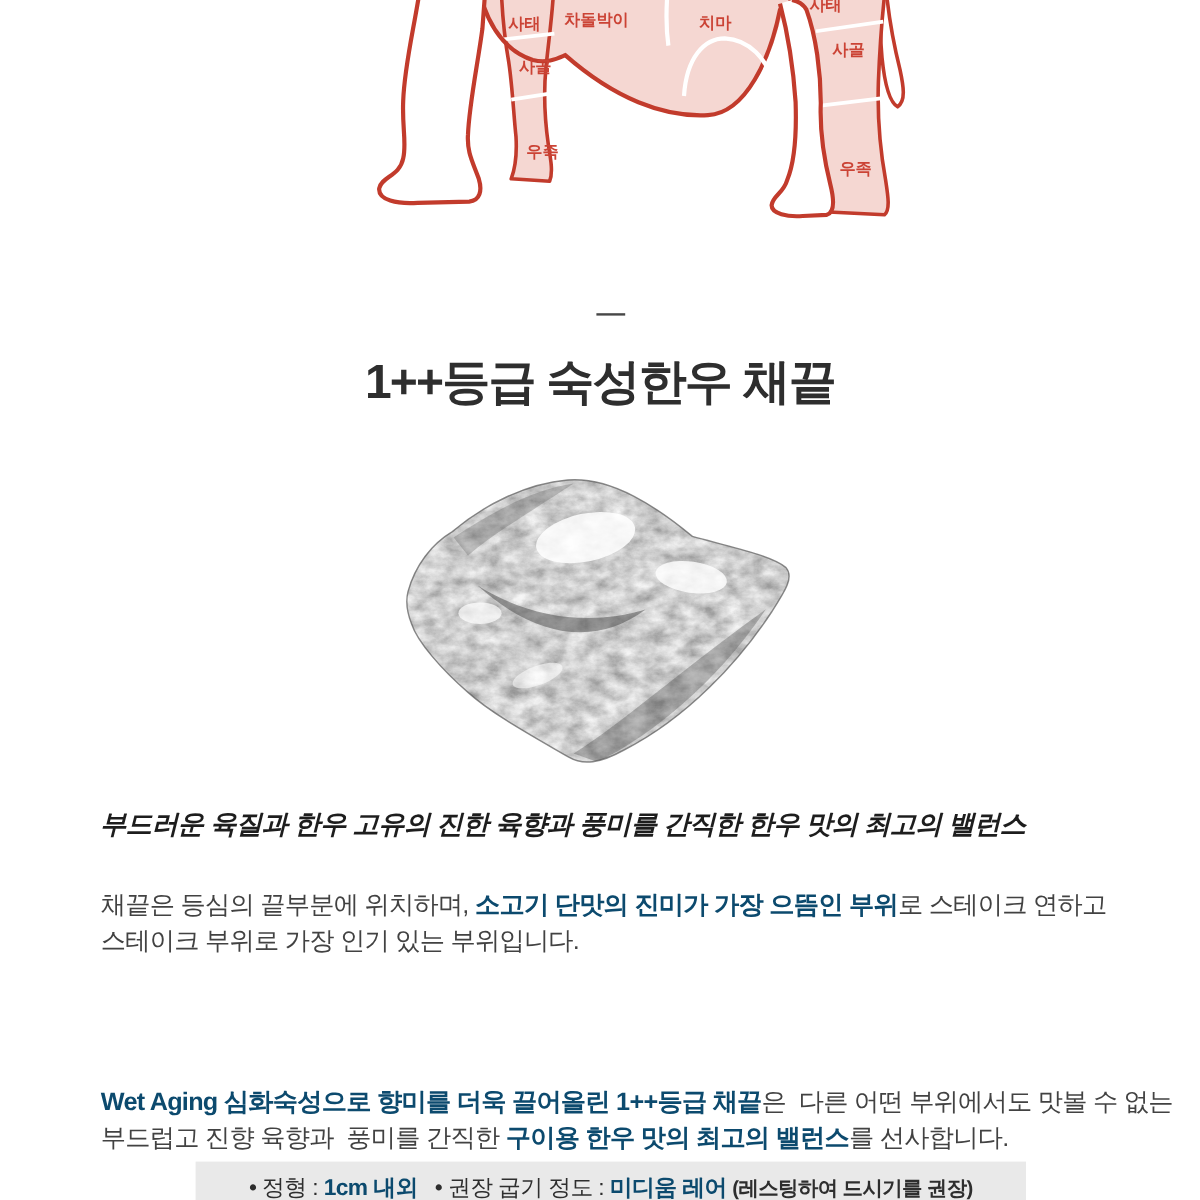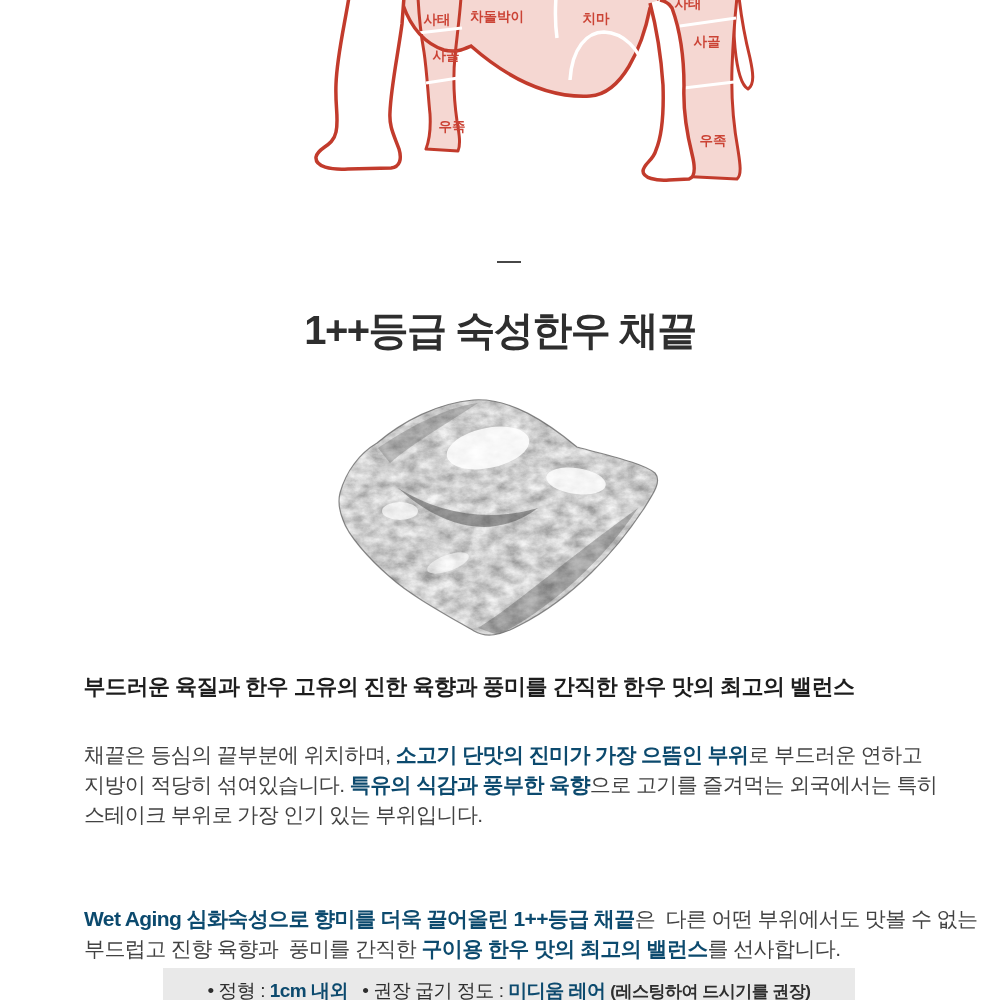--- a/index.html
+++ b/index.html
@@ -7,27 +7,27 @@
     width:1000px;height:1000px;overflow:hidden;background:#ffffff;
     font-family:"Liberation Sans","DejaVu Sans",sans-serif;
     position:relative;
   }
   .page{position:absolute;inset:0;}
   .cow-diagram{position:absolute;left:0;top:0;width:1000px;height:196px;}
   .cow-diagram svg{display:block;}
   .cow-label{font-size:13.5px;font-weight:bold;}
   .divider-dash{position:absolute;left:497px;top:261px;width:24px;height:2px;background:#474747;}
   .title{
-    position:absolute;left:0;top:303px;width:1000px;margin:0;
+    position:absolute;left:0;top:291px;width:1000px;margin:0;
     text-align:center;font-size:40px;font-weight:800;color:#2e2e2e;letter-spacing:-1.5px;
   }
   .meat-image{position:absolute;left:338px;top:393px;width:324px;height:252px;}
   .subtitle{
     position:absolute;left:0;top:672px;width:938px;margin:0;
-    text-align:center;font-size:22px;font-weight:bold;color:#1d1d1d;letter-spacing:-0.5px;
+    text-align:center;font-size:22px;font-weight:bold;color:#1d1d1d;letter-spacing:-0.5px;font-style:italic;
   }
   .para{
     position:absolute;left:84px;width:850px;
     font-size:21px;color:#424242;letter-spacing:-0.6px;
   }
   .para .line{height:30px;line-height:30px;white-space:pre;}
   #para1{top:740px;}
   #para2{top:904px;}
   .b{font-weight:bold;color:#0c4a6e;}
   .sm{font-size:17px;font-weight:bold;}
@@ -117,22 +117,21 @@
         <path d="M140,235 C180,210 230,165 300,115 C260,175 205,220 160,242 Z" fill="#4a4a4a" opacity="0.35"></path>
         <path d="M40,55 C70,35 105,15 140,10 C110,30 75,50 52,70 Z" fill="#555555" opacity="0.3"></path>
       </g>
       <path d="M2,100 C8,78 22,60 39,50 C65,28 100,10 135,7 C172,4 210,30 239,54 C272,63 305,70 317,80 C324,88 316,100 305,117 C278,158 235,205 182,232 C162,243 148,245 136,238 C105,220 72,202 52,184 C30,165 10,142 5,127 C1,117 0,108 2,100 Z" fill="none" stroke="#5a5a5a" stroke-width="1.2" opacity="0.7"></path>
     </svg>
   </div>
 
   <h2 class="subtitle">부드러운 육질과 한우 고유의 진한 육향과 풍미를 간직한 한우 맛의 최고의 밸런스</h2>
 
   <div class="para" id="para1">
-      <div class="line"><span>채끝은 등심의 끝부분에 위치하며, </span><span class="b">소고기 단맛의 진미가 가장 으뜸인 부위</span><span>로 부드러운 연하고</span></div>
-      <div class="line"><span>지방이 적당히 섞여있습니다. </span><span class="b">특유의 식감과 풍부한 육향</span><span>으로 고기를 즐겨먹는 외국에서는 특히</span></div>
+      <div class="line"><span>채끝은 등심의 끝부분에 위치하며, </span><span class="b">소고기 단맛의 진미가 가장 으뜸인 부위</span><span>로 스테이크 연하고</span></div>
       <div class="line"><span>스테이크 부위로 가장 인기 있는 부위입니다.</span></div>
     </div>
   <div class="para" id="para2">
       <div class="line"><span class="b">Wet Aging 심화숙성으로 향미를 더욱 끌어올린 1++등급 채끝</span><span>은  다른 어떤 부위에서도 맛볼 수 없는</span></div>
       <div class="line"><span>부드럽고 진향 육향과  풍미를 간직한 </span><span class="b">구이용 한우 맛의 최고의 밸런스</span><span>를 선사합니다.</span></div>
     </div>
 
   <div class="info-box">
     <div class="rich"><span>• 정형 : </span><span class="b">1cm 내외</span><span>   • 권장 굽기 정도 : </span><span class="b">미디움 레어</span><span> </span><span class="sm">(레스팅하여 드시기를 권장)</span></div>
   </div>

